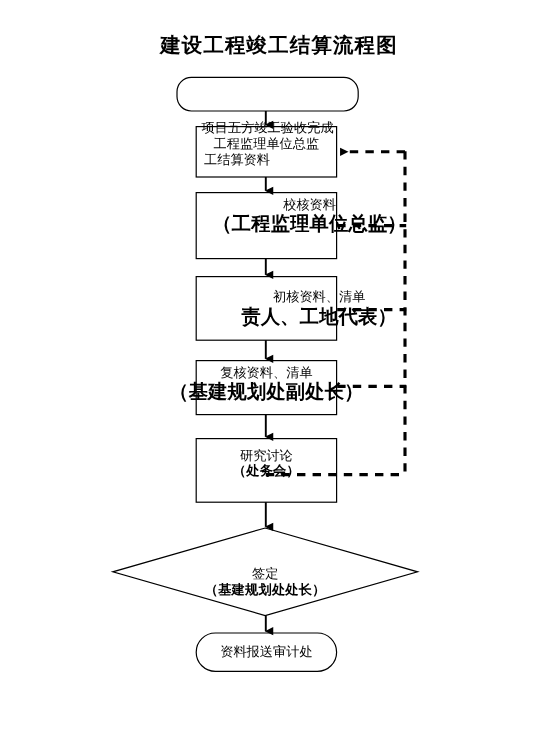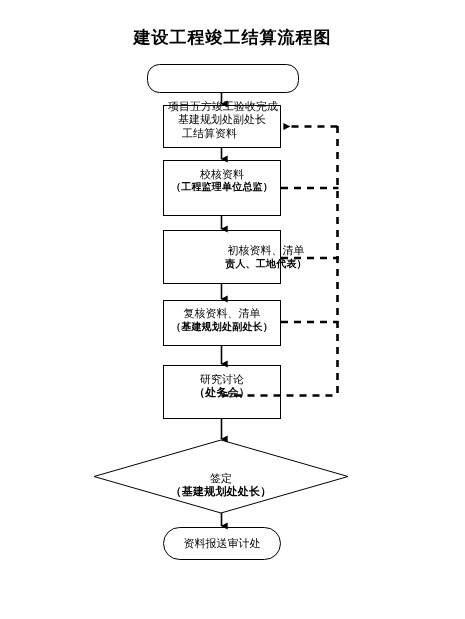--- a/index.html
+++ b/index.html
@@ -38,21 +38,21 @@
   }
   .tline {
     white-space: nowrap;
     font-size: 11px;
   }
   .tline.bold {
     font-weight: bold;
     letter-spacing: 0.2px;
   }
   .tline.narrow {
-    font-size: 10px;
+    font-size: 16px;
   }
   #chart-title {
     position: absolute;
     left: 0;
     top: 26px;
     width: 465px;
     text-align: center;
     font-size: 17px;
     font-weight: bold;
     color: #000000;
@@ -111,25 +111,25 @@
     <line x1="221.5" y1="395.5" x2="338.5" y2="395.5" stroke="#000000" stroke-width="2.6" stroke-dasharray="7,6"></line>
 
     <line x1="337.5" y1="126.5" x2="284" y2="126.5" stroke="#000000" stroke-width="2.6" stroke-dasharray="7,6" marker-end="url(#arrowLeft)"></line>
   </svg>
 
   <div class="node-text" style="left:147px; top:64px; width:152px; height:29px;margin-top:28px;">
     <span class="tline">项目五方竣工验收完成</span>
   </div>
 
   <div class="node-text" style="left:163px; top:105px; width:118px; height:43px;">
-    <span class="tline">基建规划处副处长</span>
-    <span class="tline" style="align-self:flex-start; padding-left:19px;">工结算资料</span>
+    <span class="tline">工程监理单位总监</span>
+    <span class="tline" style="align-self:flex-start; padding-left:7px;">工结算资料</span>
   </div>
 
-  <div class="node-text" style="left:163px; top:160px; width:118px; height:41px;">
+  <div class="node-text" style="left:163px; top:160px; width:118px; height:41px;padding-left:36px;">
     <span class="tline">校核资料</span>
     <span class="tline bold narrow">（工程监理单位总监）</span>
   </div>
 
   <div class="node-text" style="left:163px; top:231px; width:118px; height:52px;margin-left:44px;">
     <span class="tline">初核资料、清单</span>
     <span class="tline bold narrow">责人、工地代表）</span>
   </div>
 
   <div class="node-text" style="left:163px; top:301px; width:118px; height:38px;">

